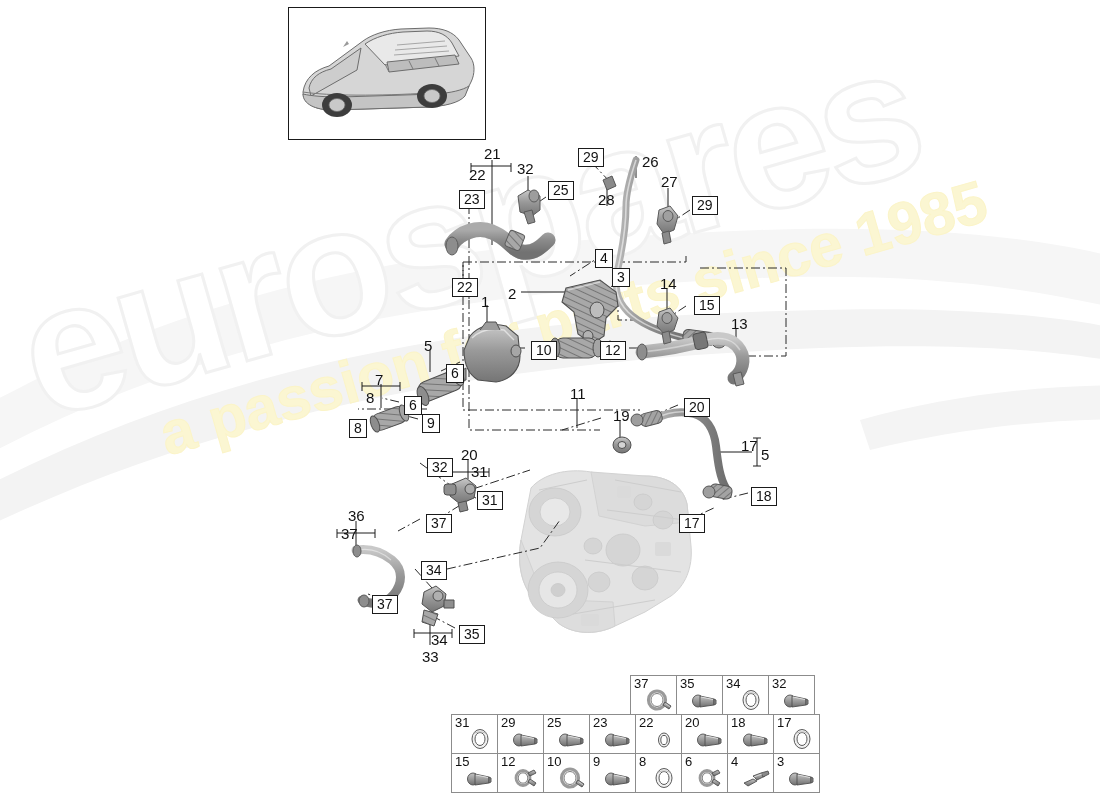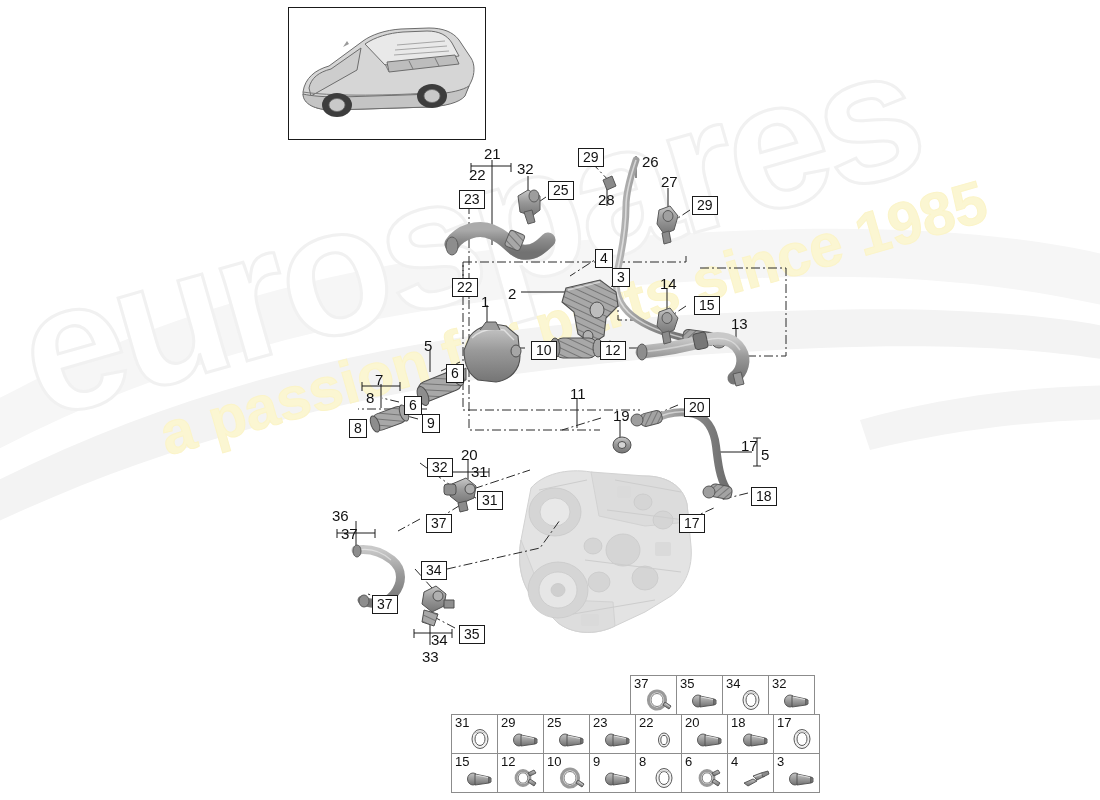--- a/index.html
+++ b/index.html
@@ -382,21 +382,21 @@
       <div class="cal plain" style="left: 570px; top: 386px;">11</div>
       <div class="cal plain" style="left: 613px; top: 408px;">19</div>
       <div class="cal boxed" style="left: 684px; top: 398px;">20</div>
       <div class="cal plain" style="left: 741px; top: 438px;">17</div>
       <div class="cal plain" style="left: 761px; top: 447px;">5</div>
       <div class="cal plain" style="left: 461px; top: 447px;">20</div>
       <div class="cal plain" style="left: 471px; top: 464px;">31</div>
       <div class="cal boxed" style="left: 427px; top: 458px;">32</div>
       <div class="cal boxed" style="left: 477px; top: 491px;">31</div>
       <div class="cal boxed" style="left: 751px; top: 487px;">18</div>
-      <div class="cal plain" style="left: 332px; top: 508px; text-align: right;">36</div>
+      <div class="cal plain" style="left: 348px; top: 508px; text-align: right;">36</div>
       <div class="cal plain" style="left: 341px; top: 526px;">37</div>
       <div class="cal boxed" style="left: 426px; top: 514px;">37</div>
       <div class="cal boxed" style="left: 679px; top: 514px;">17</div>
       <div class="cal boxed" style="left: 421px; top: 561px;">34</div>
       <div class="cal boxed" style="left: 372px; top: 595px;">37</div>
       <div class="cal boxed" style="left: 459px; top: 625px;">35</div>
       <div class="cal plain" style="left: 431px; top: 632px;">34</div>
       <div class="cal plain" style="left: 422px; top: 649px;">33</div>
     </div>
 

